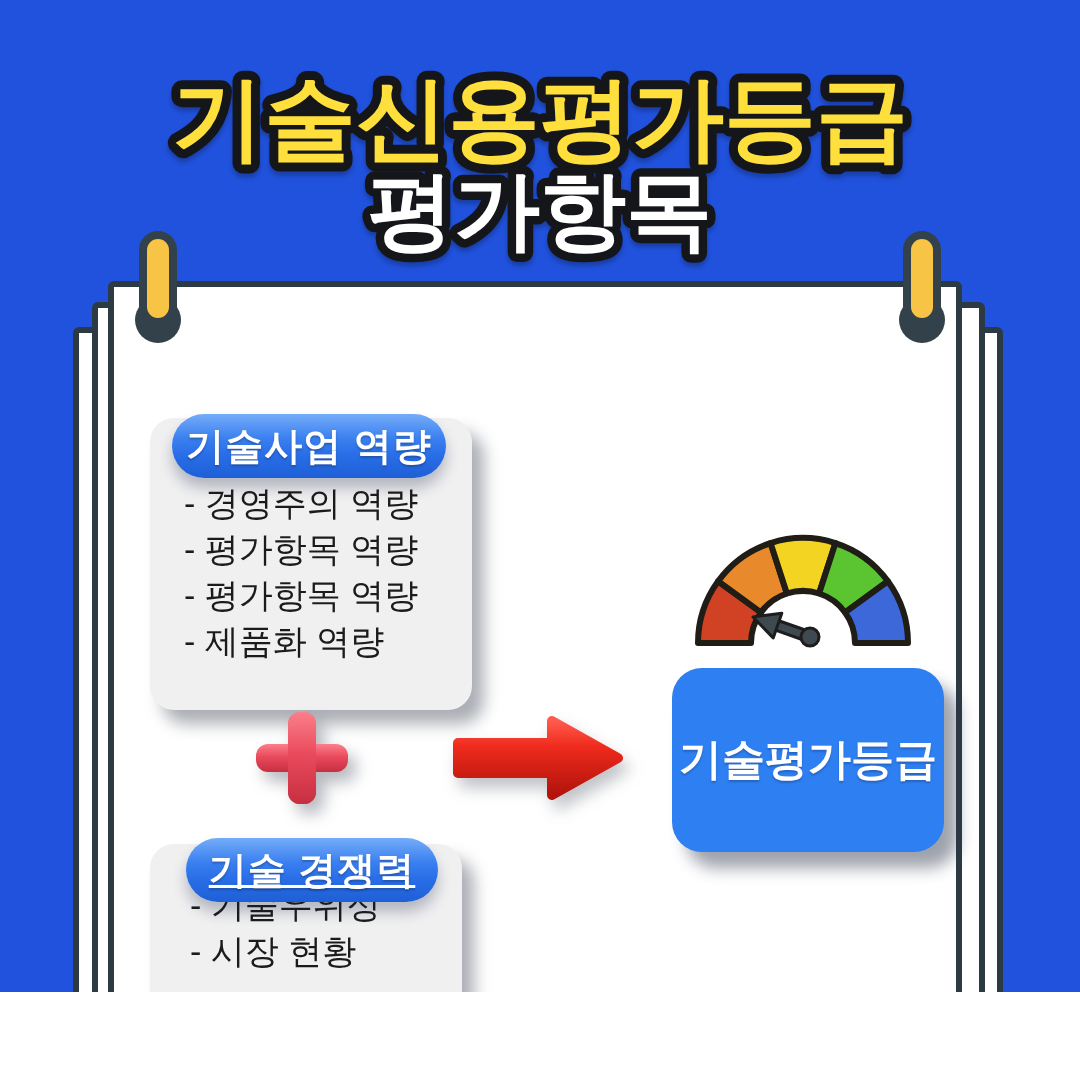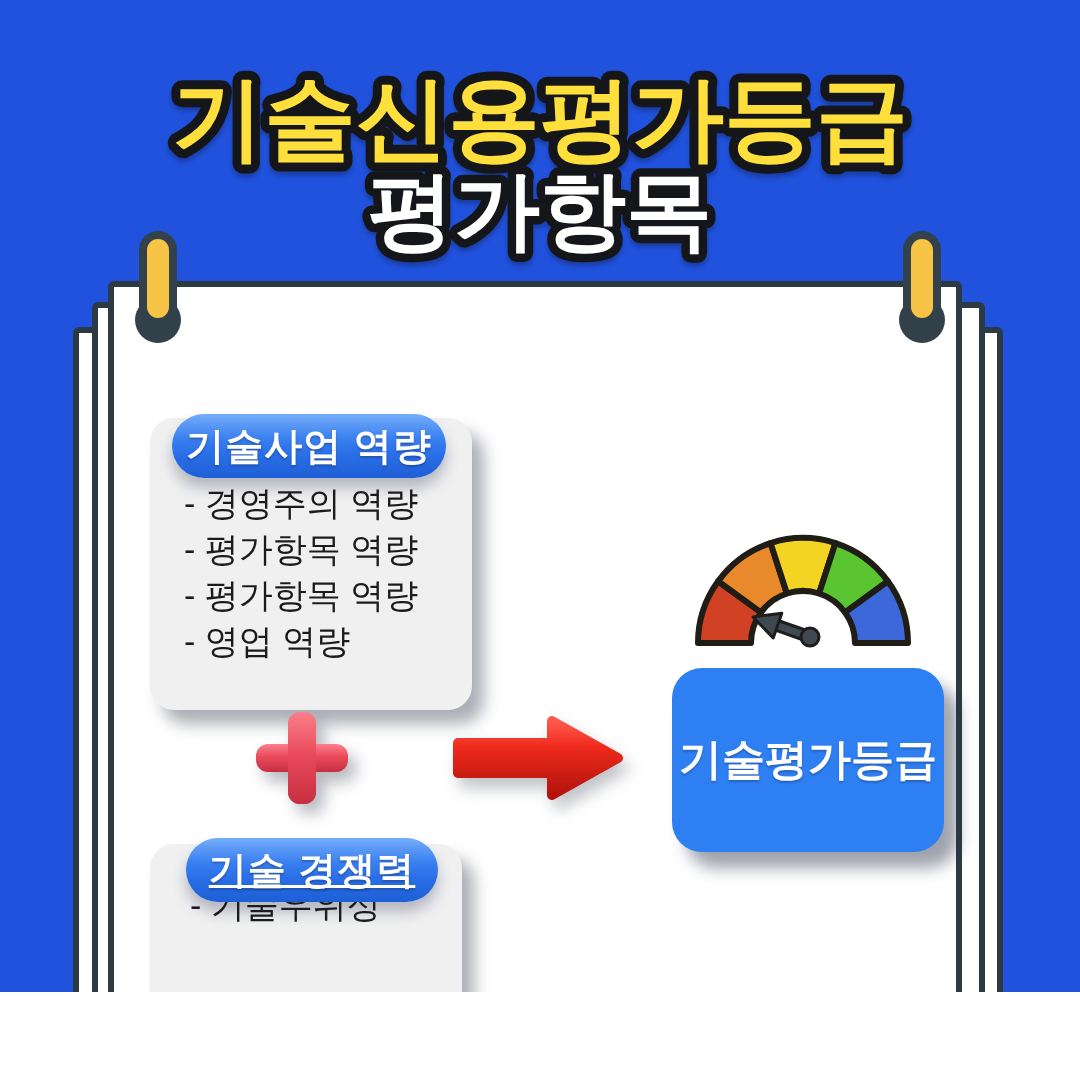--- a/index.html
+++ b/index.html
@@ -109,39 +109,40 @@
 
   <div class="pin-head left"></div>
   <div class="pin-stick left"></div>
   <div class="pin-head right"></div>
   <div class="pin-stick right"></div>
 
   <div class="card card-1">
     <div class="list-item">- 경영주의 역량</div>
     <div class="list-item">- 평가항목 역량</div>
     <div class="list-item">- 평가항목 역량</div>
-    <div class="list-item">- 영업 역량</div>
+    <div class="list-item">- 제품화 역량</div>
   </div>
   <div class="badge badge-1">기술사업 역량</div>
 
   <svg class="plus-svg" width="100" height="100" viewBox="0 0 100 100">
     <defs>
       <linearGradient id="gradPlus" x1="0" y1="0" x2="0" y2="1">
         <stop offset="0%" stop-color="#fb7f8b"></stop>
         <stop offset="45%" stop-color="#ea4b5c"></stop>
         <stop offset="100%" stop-color="#c62f41"></stop>
       </linearGradient>
     </defs>
     <rect x="36" y="4" width="28" height="92" rx="12" fill="url(#gradPlus)"></rect>
     <rect x="4" y="36" width="92" height="28" rx="12" fill="url(#gradPlus)"></rect>
     <rect x="36" y="4" width="28" height="92" rx="12" fill="url(#gradPlus)"></rect>
   </svg>
 
   <div class="card card-2">
     <div class="list-item">- 기술우위성</div>
+    <div class="list-item">- 시장 현황</div>
   </div>
   <div class="badge badge-2">기술 경쟁력</div>
 
   <svg class="arrow-svg" width="172" height="90" viewBox="0 0 172 90">
     <defs>
       <linearGradient id="gradArrow" x1="0" y1="0" x2="0" y2="1">
         <stop offset="0%" stop-color="#ff5a4d"></stop>
         <stop offset="35%" stop-color="#ee2a1c"></stop>
         <stop offset="100%" stop-color="#b2130c"></stop>
       </linearGradient>

